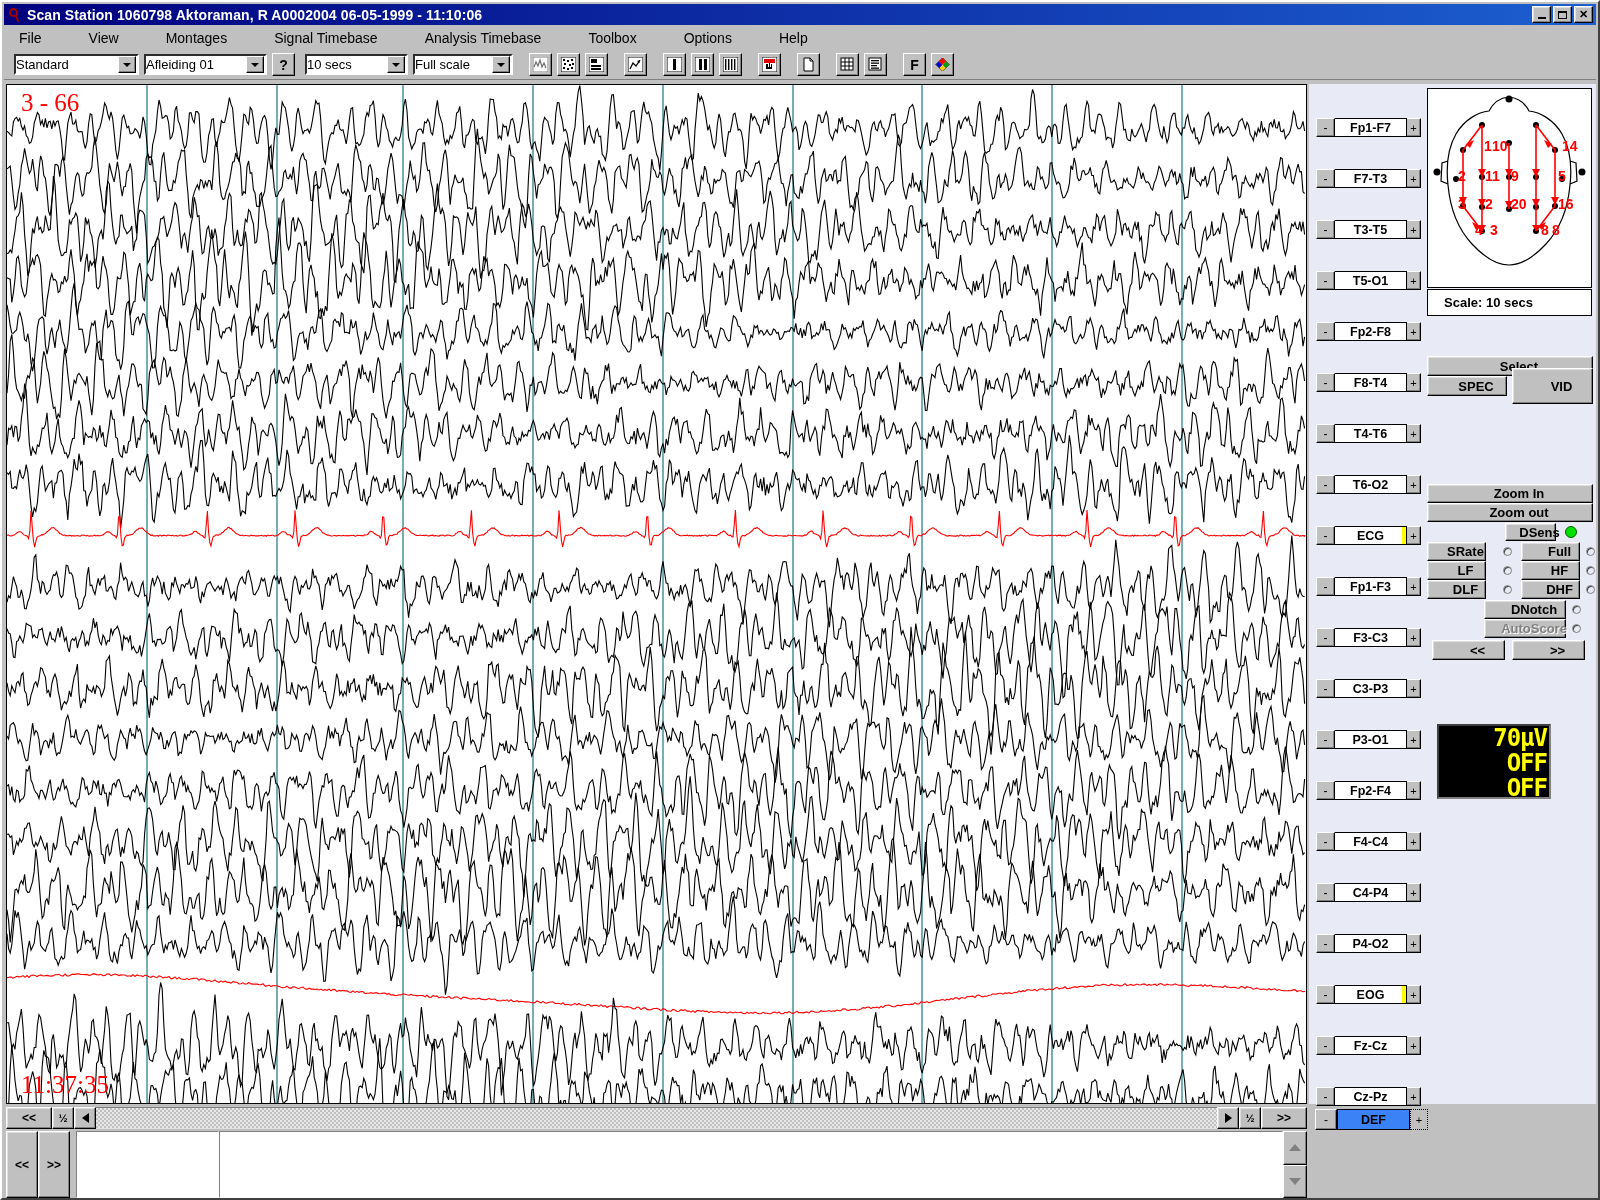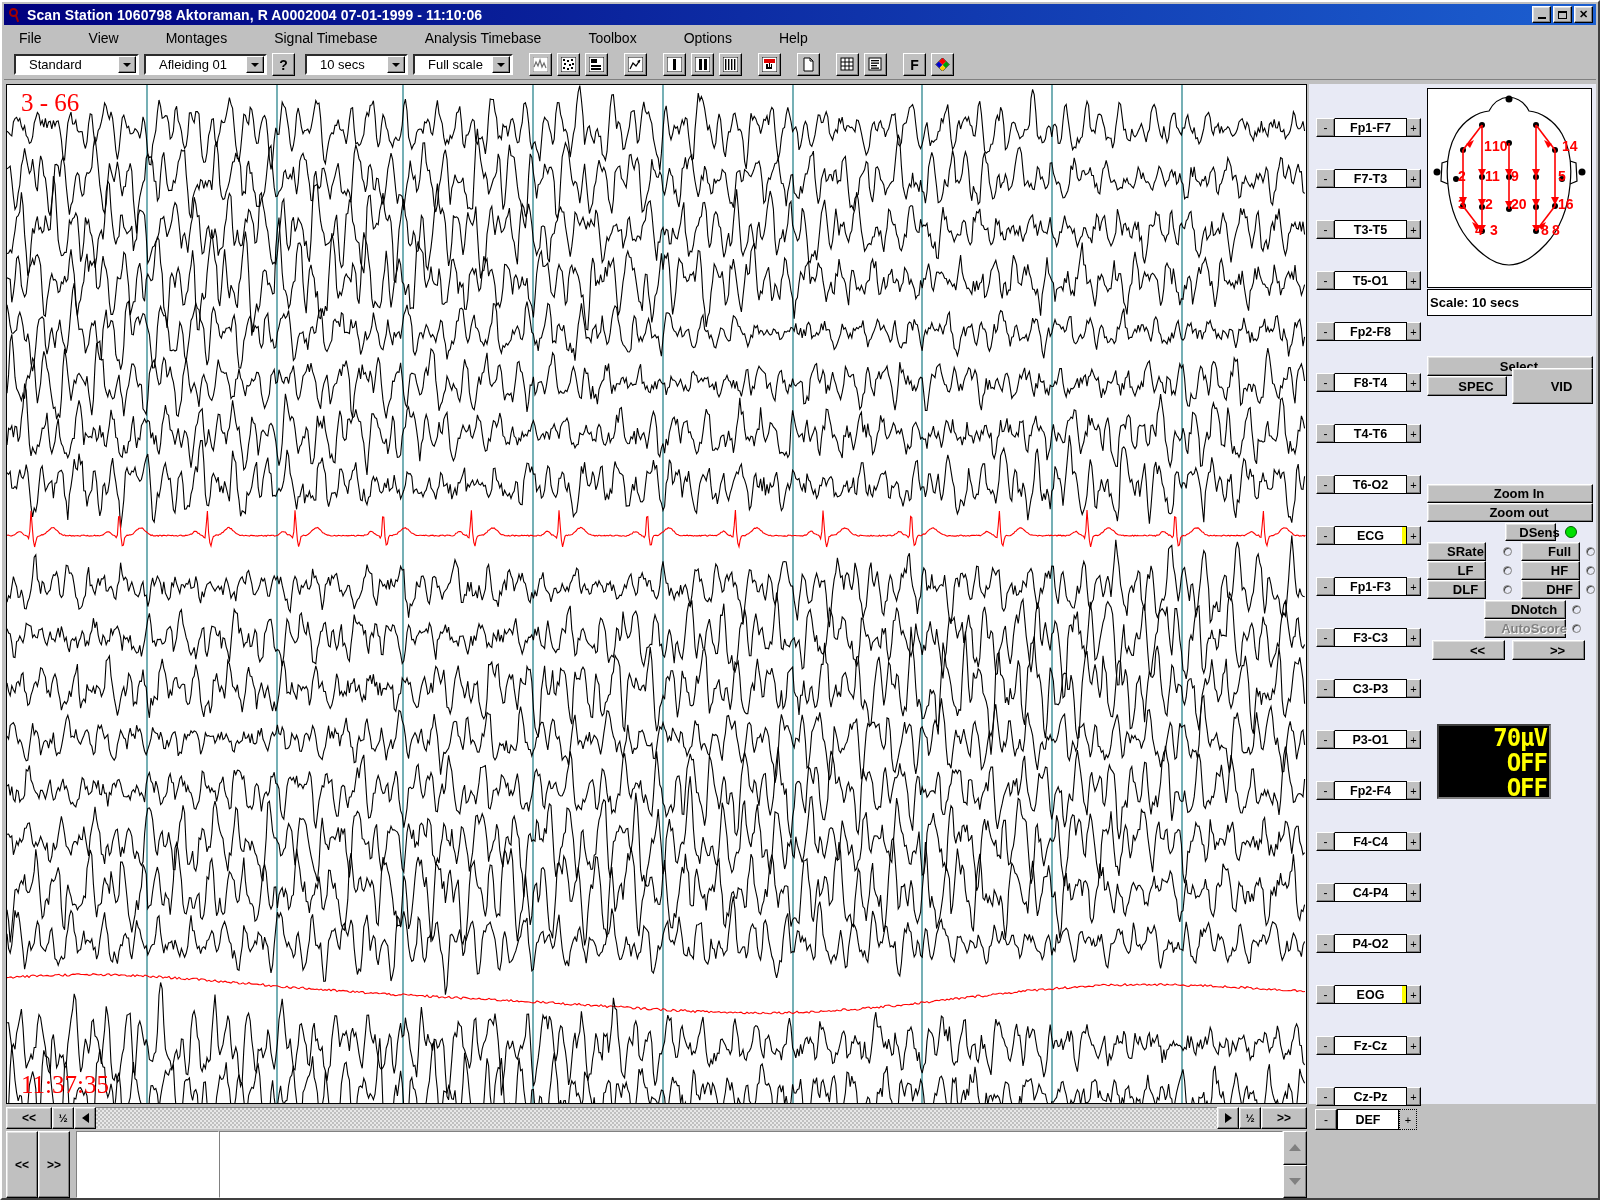--- a/index.html
+++ b/index.html
@@ -67,21 +67,21 @@
     border-bottom:1px solid #808080;
   }
   .combo {
     height:21px; background:#ffffff;
     border:2px inset #c0c0c0;
     border-top-color:#808080; border-left-color:#808080;
     border-right-color:#ffffff; border-bottom-color:#ffffff;
     display:flex; align-items:center; position:relative;
   }
   .combo .cval {
-    font-size:13px; color:#000; padding-left:13px; white-space:nowrap;
+    font-size:13px; color:#000; padding-left:0; white-space:nowrap;
     flex:1; overflow:hidden;
   }
   .combo .carrow {
     width:18px; height:17px; margin:1px;
     background:#c0c0c0;
     border:1px solid #ffffff; border-right-color:#000; border-bottom-color:#000;
     box-shadow: inset -1px -1px 0 #808080;
     display:flex; align-items:center; justify-content:center; flex:0 0 auto;
   }
   .carrow i {
@@ -149,21 +149,21 @@
     position:absolute; left:1424px; top:82px; width:170px; height:1020px;
     background:#e8eaf5;
   }
   .headbox {
     position:absolute; left:1px; top:4px; width:165px; height:200px;
     background:#ffffff; border:1px solid #000; overflow:hidden;
   }
   .scalebox {
     position:absolute; left:1px; top:205px; width:165px; height:27px;
     background:#ffffff; border:1px solid #000;
-    display:flex; align-items:center; padding-left:2px;
+    display:flex; align-items:center; padding-left:16px;
     font-size:13px; font-weight:bold; color:#000;
   }
   .gbtn {
     background:#c0c0c0;
     border:1px solid #ffffff; border-right-color:#000; border-bottom-color:#000;
     box-shadow: inset -1px -1px 0 #808080, inset 1px 1px 0 #dfdfdf;
     display:flex; align-items:center; justify-content:center;
     font-size:13px; font-weight:bold; color:#000; position:absolute;
     font-family:"Liberation Sans", sans-serif;
     padding-left:18px;
@@ -234,41 +234,41 @@
   .defrow {
     position:absolute; left:1313px; top:1107px; display:flex; align-items:center;
   }
   .def-minus {
     width:22px; height:21px; background:#c0c0c0;
     border:1px solid #ffffff; border-right-color:#000; border-bottom-color:#000;
     box-shadow: inset -1px -1px 0 #808080;
     display:flex; align-items:center; justify-content:center; font-size:12px; color:#000;
   }
   .def-name {
-    width:62px; height:21px; background:#ffffff; border:1px solid #000;
+    width:73px; height:21px; background:#3b82f6; border:1px solid #000;
     display:flex; align-items:center; justify-content:center;
     font-size:12.5px; font-weight:bold; color:#000;
   }
   .def-plus {
     width:18px; height:21px; background:#c0c0c0;
     border:1px dotted #000;
     display:flex; align-items:center; justify-content:center; font-size:11px; color:#000;
   }
 </style>
 </head>
 <body>
 
 <div id="app">
 
   <div class="titlebar">
     <div class="title-icon">
       <div class="bulb"></div>
         <div class="stem"></div>
     </div>
-    <div class="title-text">Scan Station 1060798 Aktoraman, R A0002004 07-01-1999 - 11:10:06</div>
+    <div class="title-text">Scan Station 1060798 Aktoraman, R A0002004 06-05-1999 - 11:10:06</div>
     <div class="title-btns">
       <div class="tbtn">
           <div class="min-g"></div>
         </div>
       <div class="tbtn">
           <div class="max-g"></div>
         </div>
       <div class="tbtn">✕</div>
     </div>
   </div>

